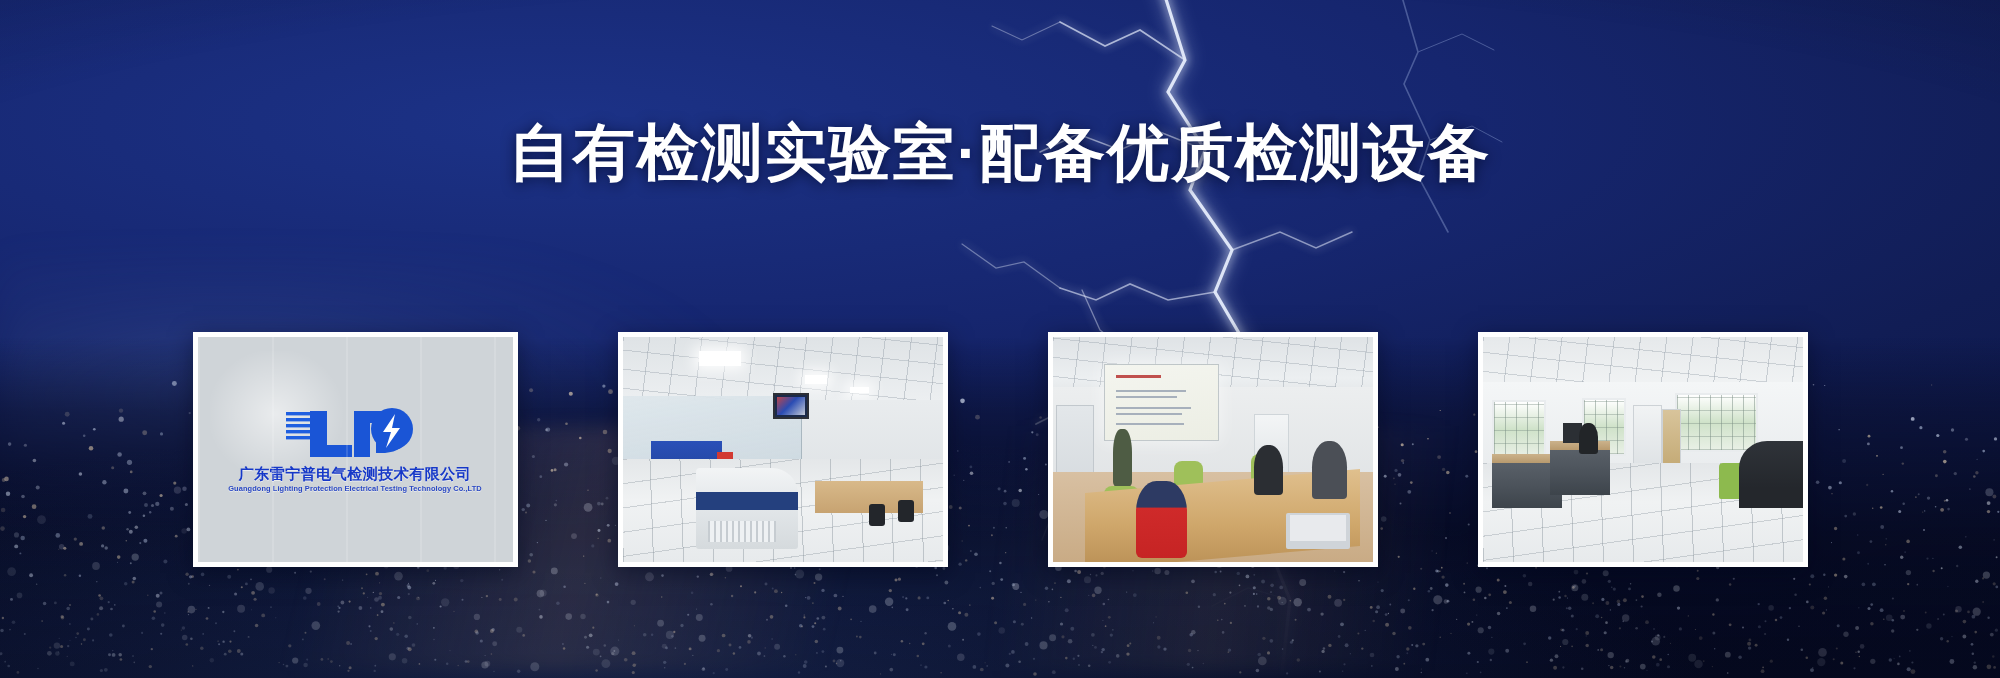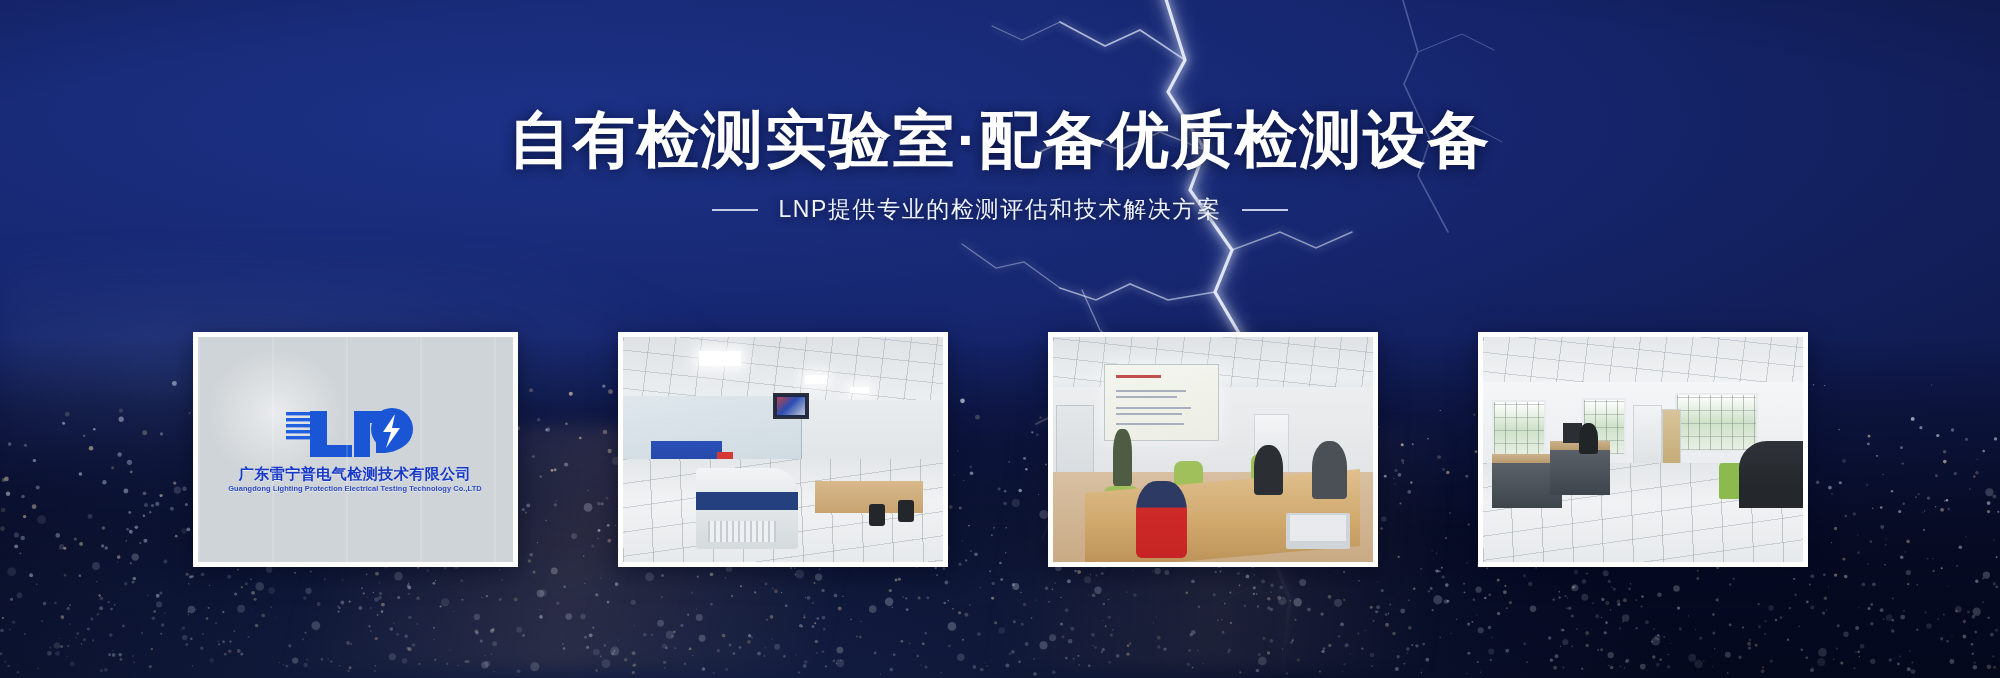--- a/index.html
+++ b/index.html
@@ -46,21 +46,21 @@
   
   .bolts{position:absolute;left:0;top:0;width:100%;height:100%;}
 
   
   .headline{
     position:absolute;left:0;right:0;top:104px;
     text-align:center;
     z-index:6;
   }
   .title{
-    margin:4px;
+    margin:17px;
     color:#ffffff;
     font-size:62px;
     line-height:1.04;
     font-weight:bold;
     letter-spacing:2px;
     text-shadow:0 2px 14px rgba(4,10,40,.75), 0 0 3px rgba(20,40,110,.6);
     white-space:nowrap;
   }
   .subline{
     margin-top:22px;
@@ -237,25 +237,20 @@
     </g>
     <g stroke="#9fb2e0" fill="none" stroke-linecap="round" opacity=".38">
       <path d="M1400 -10 L1418 52 L1404 84 L1430 140 L1418 176 L1448 232" stroke-width="1.6"></path>
       <path d="M1418 52 L1462 34 L1494 50" stroke-width="1"></path>
       <path d="M1430 140 L1472 126 L1502 142" stroke-width="1"></path>
     </g>
   </svg>
 
   <div class="headline">
     <h1 class="title">自有检测实验室·配备优质检测设备</h1>
-    <div class="subline">
-      <span class="rule"></span>
-      <span class="subtitle">LNP提供专业的检测评估和技术解决方案</span>
-      <span class="rule"></span>
-    </div>
   </div>
 
   <div class="city">
     <div class="city-streaks"></div>
     <svg class="city-lights" viewBox="0 0 2000 340" preserveAspectRatio="none">
       <g id="lg">
           <circle cx="899.4" cy="241.2" r="1.58" fill="#e8d3b6" opacity="0.47"></circle>
           <circle cx="1653.8" cy="319.0" r="1.78" fill="#e8d3b6" opacity="0.37"></circle>
           <circle cx="1165.0" cy="311.1" r="1.68" fill="#a9b6d2" opacity="0.42"></circle>
           <circle cx="921.0" cy="216.5" r="1.99" fill="#d9c4a6" opacity="0.21"></circle>

